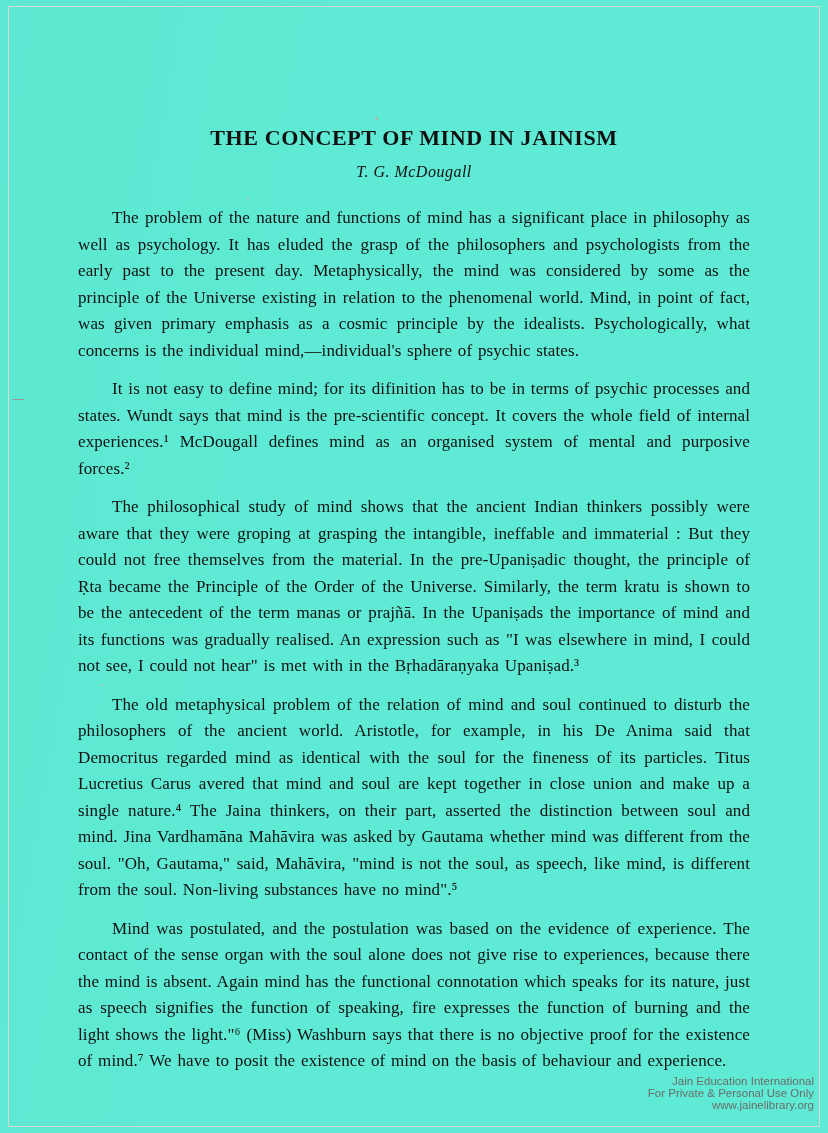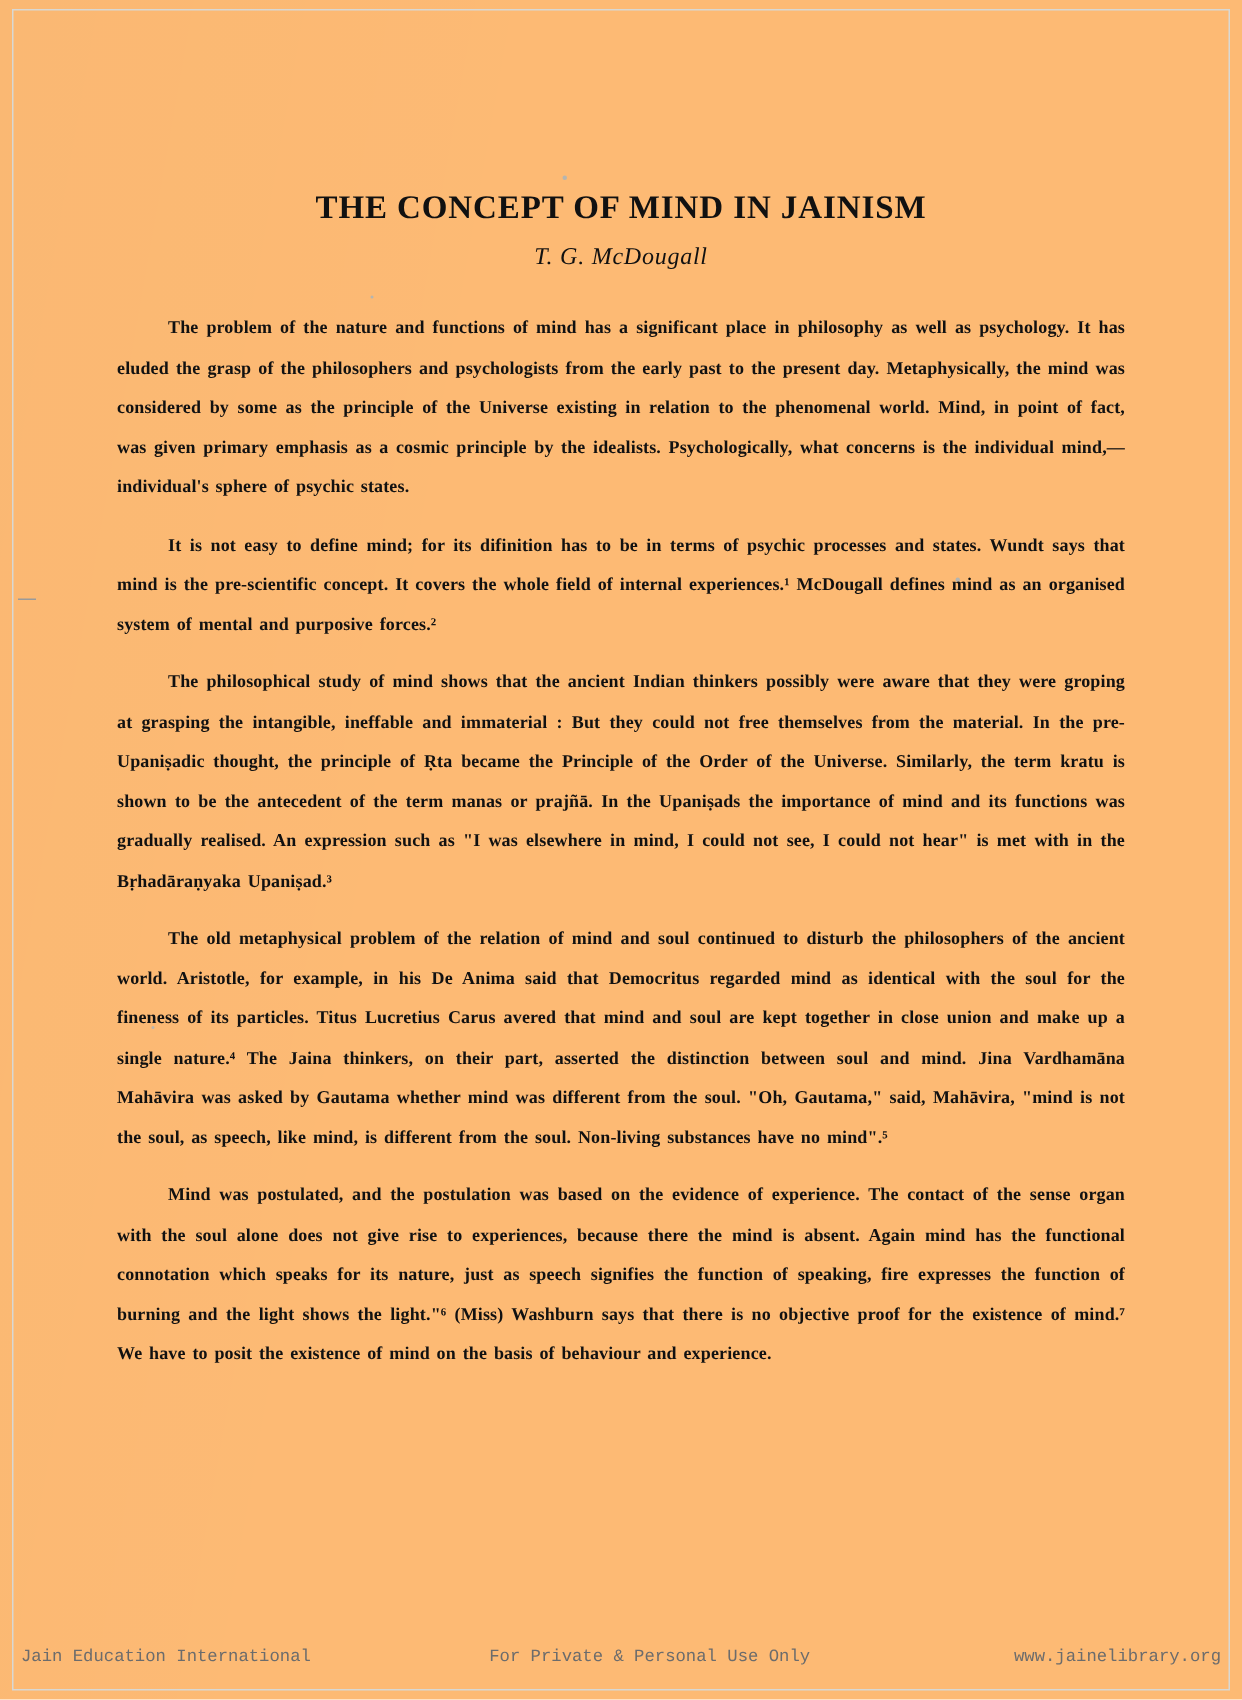--- a/index.html
+++ b/index.html
@@ -4,21 +4,21 @@
 <style>
   html, body {
     margin: 0;
     padding: 0;
     background: #ffffff;
   }
   .page {
     position: relative;
     width: 828px;
     height: 1133px;
-    background: #fdba74;
+    background: #5eead4;
     box-sizing: border-box;
     overflow: hidden;
     font-family: "Liberation Serif", serif;
     color: #111111;
   }
   .page-border {
     position: absolute;
     left: 8px;
     top: 6px;
     right: 8px;
@@ -42,40 +42,40 @@
   }
   .author {
     text-align: center;
     font-size: 16px;
     font-style: italic;
     margin: 0 0 24px 0;
     letter-spacing: 0.5px;
   }
   p.para {
     margin: 0 0 12px 0;
-    font-size: 12px;
+    font-size: 17px;
     line-height: 26.5px;
     text-align: justify;
     text-indent: 34px;
     letter-spacing: 0.1px;
     word-spacing: 1.4px;
-    font-weight: bold;
   }
   p.para:last-child { margin-bottom: 0; }
   .footer {
     position: absolute;
     left: 14px;
     right: 14px;
     bottom: 22px;
     display: flex;
     justify-content: space-between;
     align-items: flex-end;
-    font-family: Liberation Mono, monospace;
+    font-family: Liberation Sans, sans-serif;
     font-size: 11.5px;
     color: #6c6c6c;
+    flex-direction: column;
   }
   .footer span { white-space: nowrap; }
   .footer .center { flex: 1; text-align: center; }
   .footer .right { text-align: right; margin-left: 17px; }
   .mark-left {
     position: absolute;
     left: 12px;
     top: 399px;
     width: 12px;
     height: 1px;

